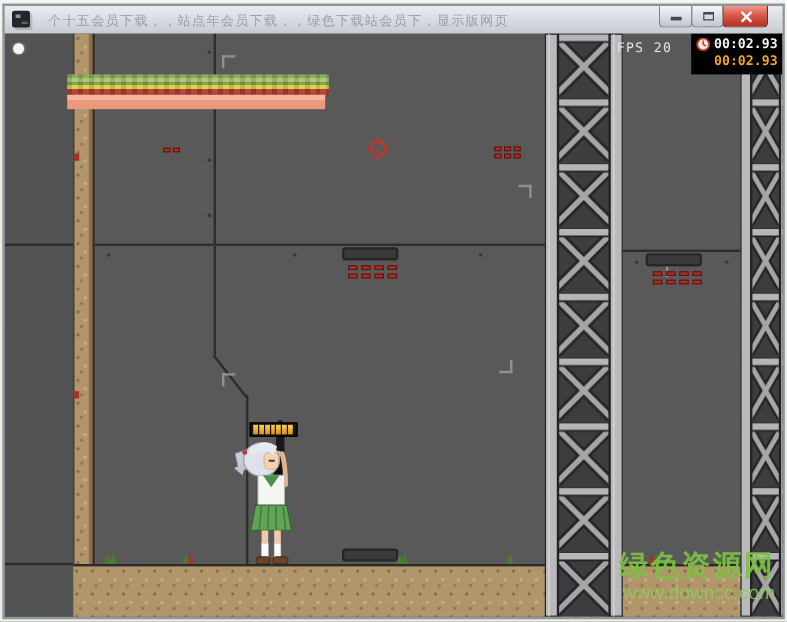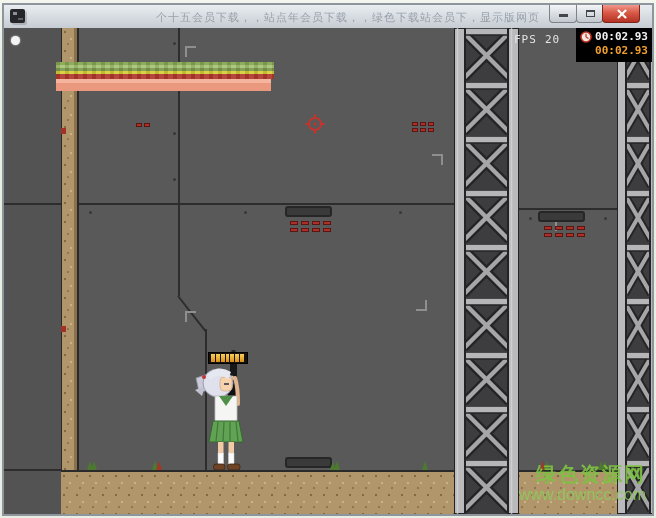--- a/index.html
+++ b/index.html
@@ -1,20 +1,20 @@
 <!DOCTYPE html>
 <html><head>
 <meta charset="utf-8">
 <style>
   html,body{margin:0;padding:0;}
   body{width:656px;height:518px;position:relative;font-family:"Liberation Sans",sans-serif;overflow:hidden;}
   .page{position:absolute;inset:0;background:linear-gradient(180deg,#f3f6ef 0,#e8eee2 60px,#eaefe5 100%);}
   
   .window{position:absolute;left:2px;top:3px;width:652px;height:513px;border:2px solid #8f959d;box-sizing:border-box;background:#cfd4da;box-shadow:0 0 0 1px rgba(255,255,255,.6) inset;}
-  .titlebar{position:absolute;left:0;top:0;right:0;height:23px;background:linear-gradient(180deg,#e9edf1 0,#d6dbe1 55%,#c6ccd3 100%);border-bottom:1px solid #9aa0a8;text-align:right;}
+  .titlebar{position:absolute;left:0;top:0;right:0;height:23px;background:linear-gradient(180deg,#e9edf1 0,#d6dbe1 55%,#c6ccd3 100%);border-bottom:1px solid #9aa0a8;}
   .win-icon{position:absolute;left:6px;top:4px;width:15px;height:14px;background:#24262a;border-radius:2px;box-shadow:2px 2px 0 rgba(0,0,0,.15);}
   .win-icon i{position:absolute;left:3px;top:3px;width:4px;height:3px;background:#8d9096;}
   .win-icon b{position:absolute;right:2px;bottom:3px;width:5px;height:2px;background:#5d6066;}
   .glass-text{position:absolute;left:36px;top:5px;right:112px;font-size:11px;color:rgba(95,105,120,.52);white-space:nowrap;overflow:hidden;letter-spacing:1px;}
   .glass-badge{position:absolute;left:581px;top:6px;width:13px;height:11px;background:#c23b2e;border-radius:2px;opacity:.85;}
   .win-title{position:absolute;left:26px;top:4px;font-size:12px;color:#333;}
   .caption-buttons{position:absolute;top:0;right:12px;display:flex;}
   .cap-btn{height:18px;border:1px solid #7d838b;border-top:none;border-radius:0 0 4px 4px;box-sizing:border-box;position:relative;margin-left:-1px;background:linear-gradient(180deg,#f4f6f8 0,#d9dee3 50%,#c2c8cf 100%);}
   .cap-btn.min{width:28px;}
   .cap-btn.max{width:27px;}
@@ -53,21 +53,21 @@
   .fps{position:absolute;left:510px;top:5px;font-family:"DejaVu Sans Mono",monospace;font-size:11px;color:#e4e4e4;letter-spacing:1px;}
   .fps span{margin-right:8px;}
   .timerbox{position:absolute;right:0;top:0;width:76px;height:34px;background:#000;box-sizing:border-box;padding:2px 4px;font-family:"DejaVu Sans Mono",monospace;font-size:11px;font-weight:bold;}
   .timer-row1{display:flex;align-items:center;justify-content:flex-end;color:#f2f2f2;gap:3px;}
   .timer-row2{text-align:right;color:#f2a12c;margin-top:1px;}
   .crosshair{position:absolute;left:301px;top:86px;width:20px;height:20px;}
   .ammo{position:absolute;left:204px;top:324px;width:40px;height:12px;background:#17130c;border:1px solid #000;display:flex;align-items:center;padding:0 2px;box-sizing:border-box;}
   .ammo-cell{width:4px;height:8px;background:linear-gradient(180deg,#f8d05a,#d89018);margin-right:1px;display:inline-block;}
   .char{position:absolute;left:191px;top:322px;width:58px;height:120px;}
   .watermark{position:absolute;right:6px;bottom:10px;text-align:right;line-height:1.15;pointer-events:none;}
-  .watermark .wm1{font-size:20px;font-weight:bold;color:rgba(125,193,66,.92);letter-spacing:2px;}
+  .watermark .wm1{font-size:24px;font-weight:bold;color:rgba(125,193,66,.92);letter-spacing:2px;}
   .watermark .wm2{font-size:16px;color:rgba(140,205,90,.85);}
 </style>
 </head>
 <body>
 
 <div class="page">
   <div class="window">
 
     <div class="titlebar">
       <div class="win-icon">

